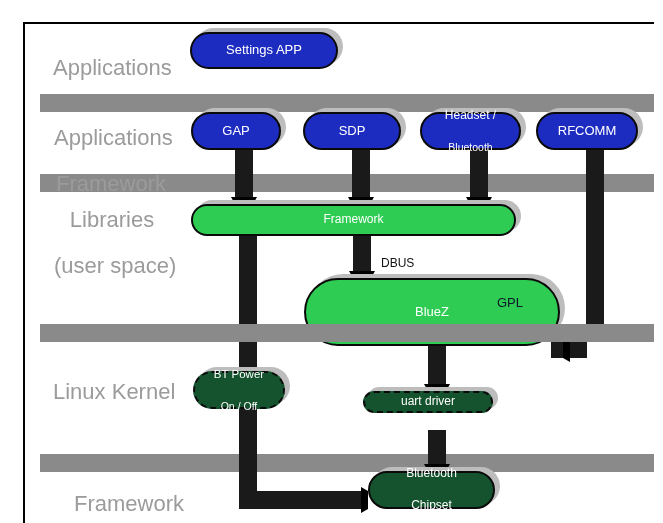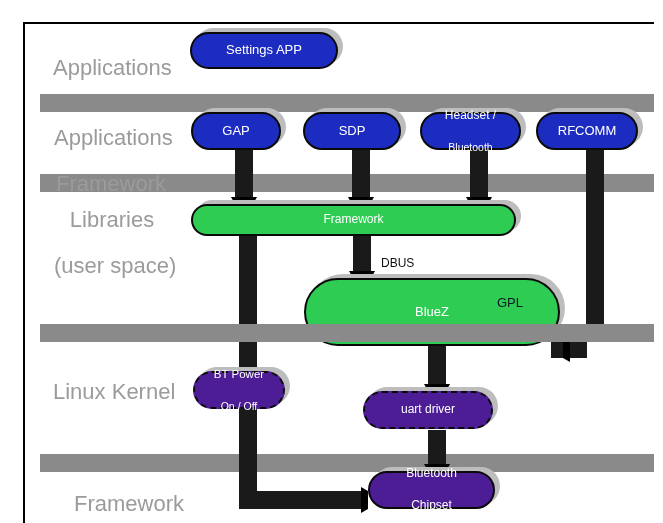--- a/index.html
+++ b/index.html
@@ -11,21 +11,21 @@
   .divider.over { z-index:4; }
 
   .layer-label { position:absolute; color:#9b9b9b; font-size:22px; line-height:28px; z-index:2; white-space:nowrap; }
   .layer-label.center { text-align:center; }
 
   .pill { position:absolute; display:flex; flex-direction:column; align-items:center; justify-content:center;
           color:#ffffff; z-index:3; text-align:center; line-height:1.15;
           box-shadow:5px -4px 0 0 #bdbdbd; }
   .pill.blue  { background:#1d2cc0; border:2px solid #0a0a0a; }
   .pill.green { background:#2ecc52; border:2px solid #0a0a0a; }
-  .pill.red   { background:#4c1d95; border:2px dashed #0a0a0a; }
+  .pill.red   { background:#14532d; border:2px dashed #0a0a0a; }
   .pill.red.solid { border-style:solid; }
 
   .vline { position:absolute; width:1px; background:#1a1a1a; z-index:2; }
   .hline { position:absolute; height:1px; background:#1a1a1a; z-index:2; }
   .arrow-down  { position:absolute; width:0; height:0; border-left:4px solid transparent; border-right:4px solid transparent; border-top:7px solid #000; z-index:2; }
   .arrow-left  { position:absolute; width:0; height:0; border-top:4px solid transparent; border-bottom:4px solid transparent; border-right:7px solid #000; z-index:2; }
   .arrow-right { position:absolute; width:0; height:0; border-top:4px solid transparent; border-bottom:4px solid transparent; border-left:7px solid #000; z-index:2; }
 
   .edge-label { position:absolute; color:#111; font-size:12px; z-index:2; }
   .license { position:absolute; right:26px; top:7px; color:#0f172a; font-size:13px; }
@@ -96,19 +96,19 @@
   <div class="pill green fs12" style="left:173px; top:186px; width:325px; height:32px; border-radius:16px">Framework</div>
   <div class="pill green fs13" style="left:286px; top:260px; width:256px; height:68px; border-radius:34px">
     <span class="license">GPL</span>
     <span>BlueZ</span>
   </div>
 
   <div class="pill red" style="left:175px; top:353px; width:92px; height:38px; border-radius:19px">
     <div style="font-size:11.5px">BT Power</div>
     <div class="sub">On / Off</div>
   </div>
-  <div class="pill red fs12" style="left:345px; top:373px; width:130px; height:38px; border-radius:20px">uart driver</div>
+  <div class="pill red fs12" style="left:345px; top:373px; width:130px; height:22px; border-radius:20px">uart driver</div>
 
   <div class="pill red solid" style="left:350px; top:453px; width:127px; height:38px; border-radius:19px">
     <div class="fs12">Bluetooth</div>
     <div class="fs12">Chipset</div>
   </div>
 </div>
 
 </body></html>

